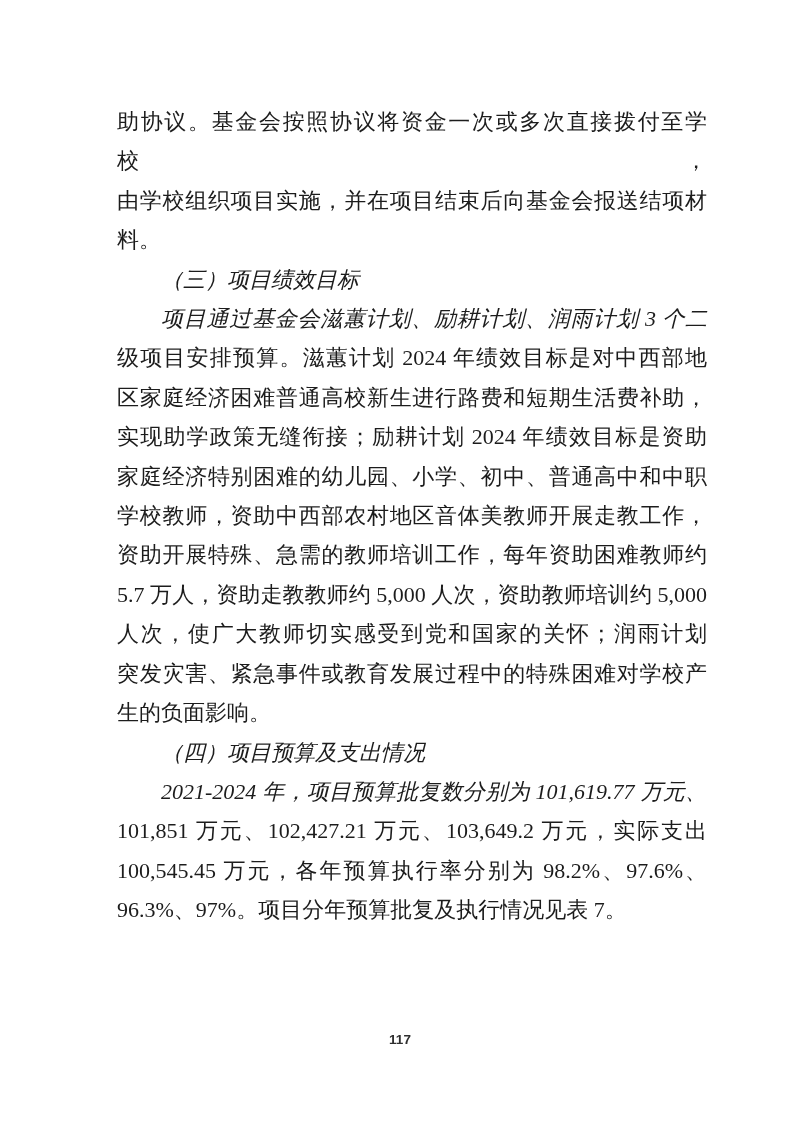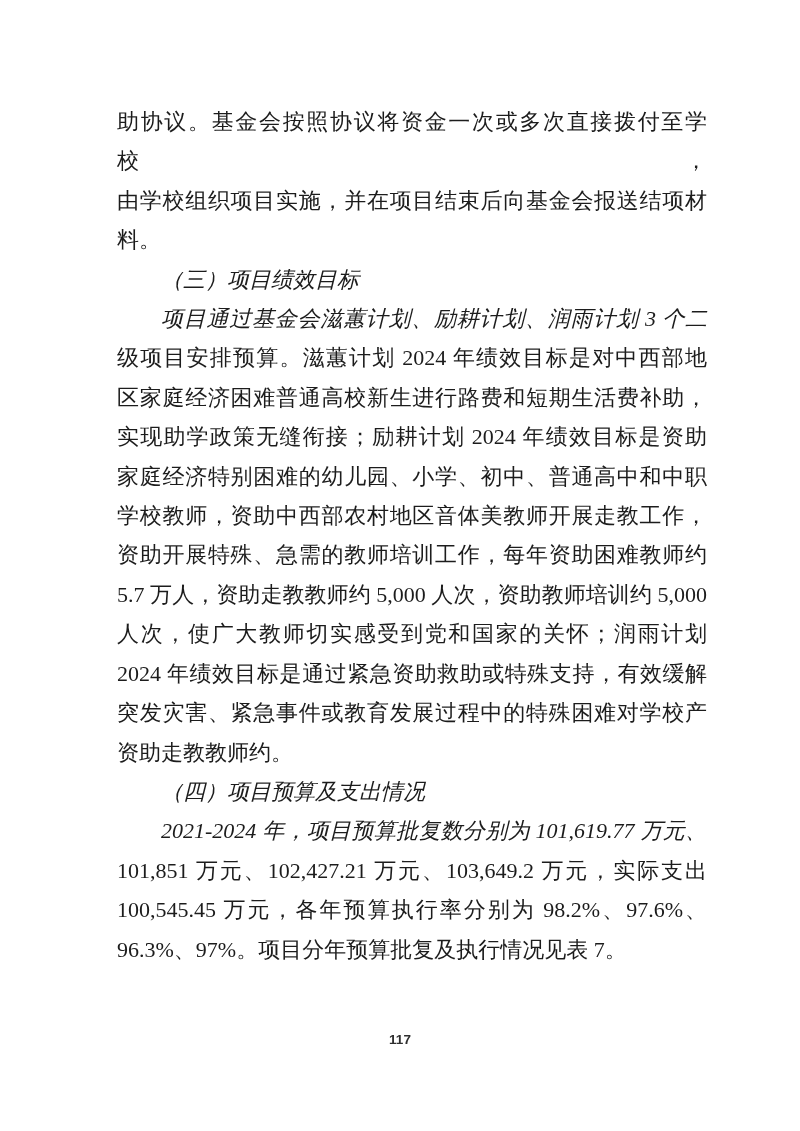--- a/index.html
+++ b/index.html
@@ -68,23 +68,22 @@
       <div class="block paragraph">
         <div class="line stretch indent">项目通过基金会滋蕙计划、励耕计划、润雨计划 3 个二</div>
         <div class="line stretch">级项目安排预算。滋蕙计划 2024 年绩效目标是对中西部地</div>
         <div class="line stretch">区家庭经济困难普通高校新生进行路费和短期生活费补助，</div>
         <div class="line stretch">实现助学政策无缝衔接；励耕计划 2024 年绩效目标是资助</div>
         <div class="line stretch">家庭经济特别困难的幼儿园、小学、初中、普通高中和中职</div>
         <div class="line stretch">学校教师，资助中西部农村地区音体美教师开展走教工作，</div>
         <div class="line stretch">资助开展特殊、急需的教师培训工作，每年资助困难教师约</div>
         <div class="line stretch">5.7 万人，资助走教教师约 5,000 人次，资助教师培训约 5,000</div>
         <div class="line stretch">人次，使广大教师切实感受到党和国家的关怀；润雨计划</div>
-        <div class="line stretch">2024 年绩效目标是通过紧急资助救助或特殊支持，有效缓解</div>
         <div class="line stretch">突发灾害、紧急事件或教育发展过程中的特殊困难对学校产</div>
-        <div class="line">资助走教教师约。</div>
+        <div class="line">生的负面影响。</div>
       </div>
       <div class="block heading">
         <div class="line indent">（四）项目预算及支出情况</div>
       </div>
       <div class="block paragraph">
         <div class="line stretch indent">2021-2024 年，项目预算批复数分别为 101,619.77 万元、</div>
         <div class="line stretch">101,851 万元、102,427.21 万元、103,649.2 万元，实际支出</div>
         <div class="line stretch">100,545.45 万元，各年预算执行率分别为 98.2%、97.6%、</div>
         <div class="line">96.3%、97%。项目分年预算批复及执行情况见表 7。</div>
       </div>

